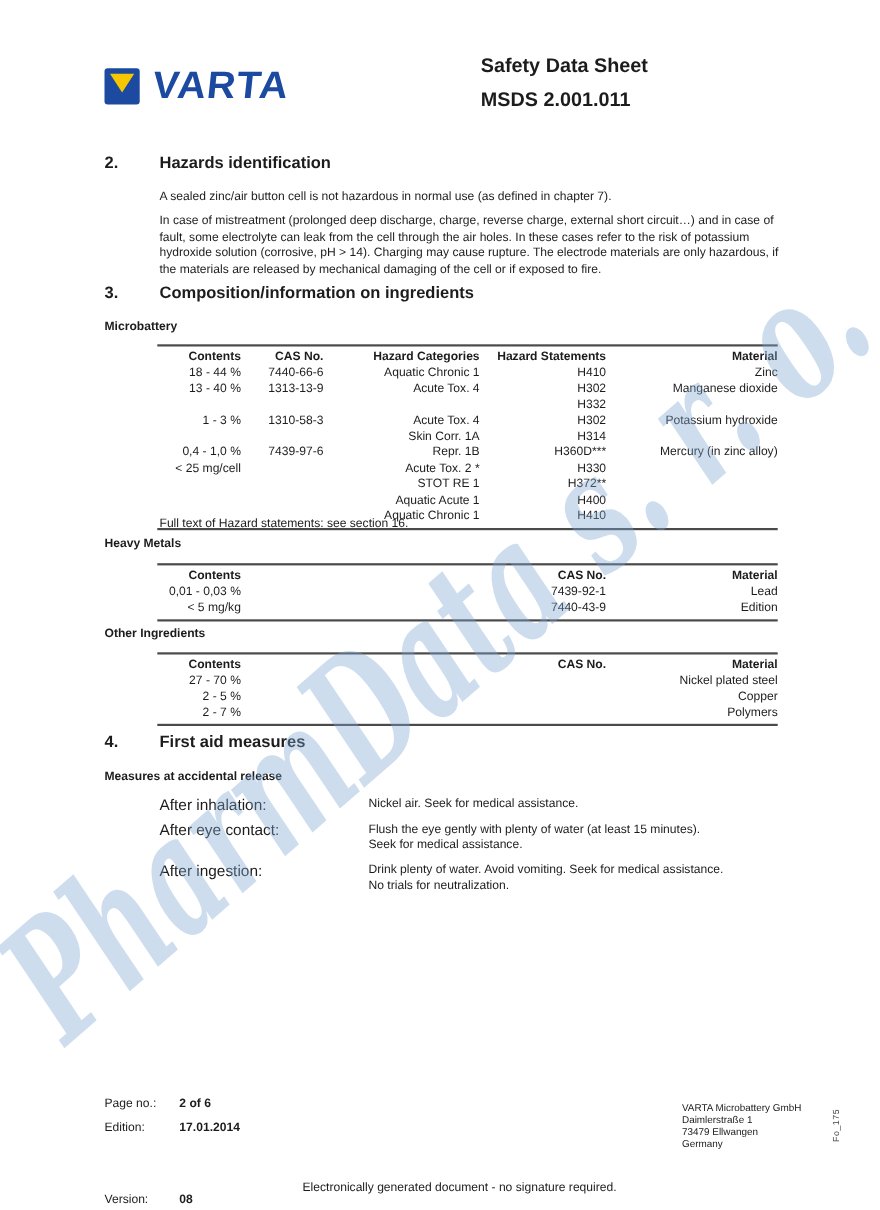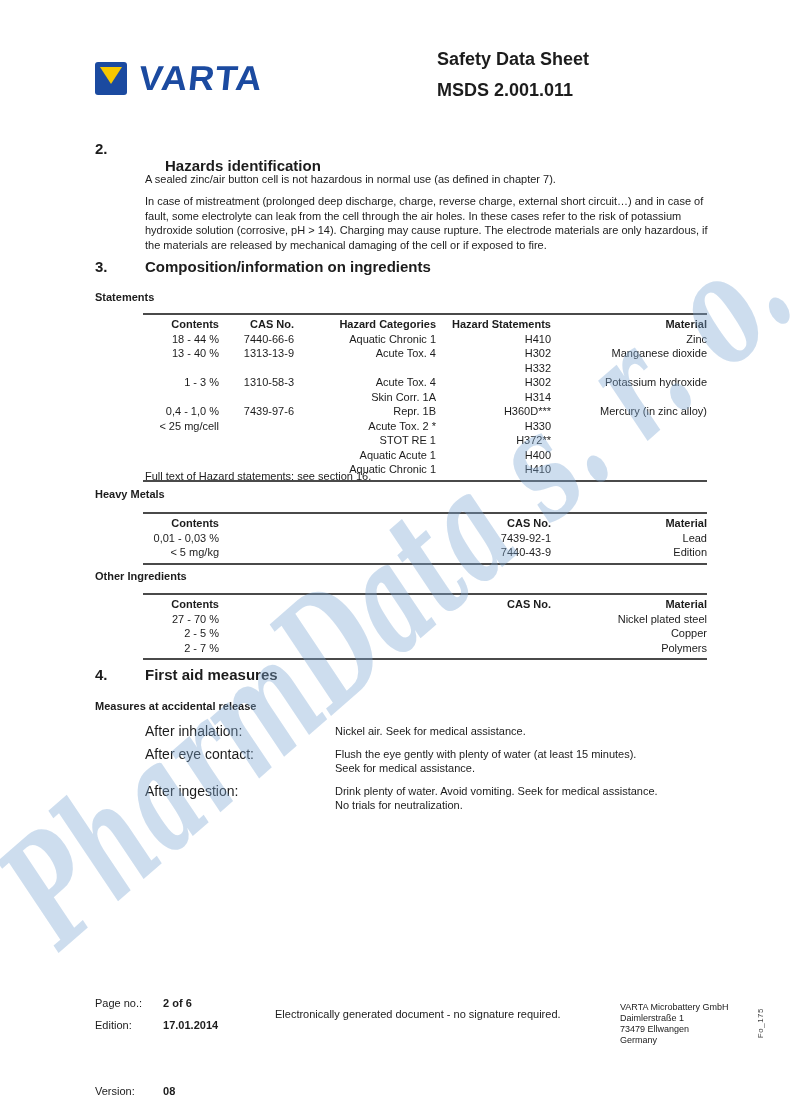--- a/index.html
+++ b/index.html
@@ -68,28 +68,28 @@
         <div class="logo-tri"></div>
       </div>
       <div class="logo-word">VARTA</div>
     </div>
     <div class="doc-title">
       <div>Safety Data Sheet</div>
       <div>MSDS 2.001.011</div>
     </div>
 
     <div class="sec-num" style="top:140px;">2.</div>
-    <div class="sec-head" style="left:145px; top:157px;margin-left:20px;">Hazards identification</div>
+    <div class="sec-head" style="left:145px; top:140px;">Hazards identification</div>
     <div class="body-txt" style="top:172px; width:565px;">A sealed zinc/air button cell is not hazardous in normal use (as defined in chapter 7).</div>
     <div class="body-txt" style="top:194px; width:567px;">In case of mistreatment (prolonged deep discharge, charge, reverse charge, external short circuit…) and in case of fault, some electrolyte can leak from the cell through the air holes. In these cases refer to the risk of potassium hydroxide solution (corrosive, pH &gt; 14). Charging may cause rupture. The electrode materials are only hazardous, if the materials are released by mechanical damaging of the cell or if exposed to fire.</div>
 
     <div class="sec-num" style="top:258px;">3.</div>
     <div class="sec-head" style="left:145px; top:258px;">Composition/information on ingredients</div>
 
-    <div class="sub-head" style="top:291px;">Statements</div>
+    <div class="sub-head" style="top:291px;">Microbattery</div>
 
     <div class="tbl ing" style="top:313px;">
       <div class="tr th">
         <div class="td">Contents</div>
         <div class="td">CAS No.</div>
         <div class="td">Hazard Categories</div>
         <div class="td">Hazard Statements</div>
         <div class="td">Material</div>
       </div>
       <div class="tr">
@@ -204,21 +204,21 @@
       <span class="foot-val">2 of 6</span>
     </div>
     <div class="foot-row" style="top:1019px;">
       <span class="foot-label">Edition:</span>
       <span class="foot-val">17.01.2014</span>
     </div>
     <div class="foot-row" style="top:1041px;margin-top:44px;">
       <span class="foot-label">Version:</span>
       <span class="foot-val">08</span>
     </div>
-    <div class="foot-center" style="top:1008px;">Electronically generated document - no signature required.</div>
+    <div class="foot-center" style="top:1074px;">Electronically generated document - no signature required.</div>
     <div class="address">
       <div>VARTA Microbattery GmbH</div>
       <div>Daimlerstraße 1</div>
       <div>73479 Ellwangen</div>
       <div>Germany</div>
     </div>
     <div class="fo175">Fo_175</div>
   </div>
 
   <svg class="watermark" width="800" height="1100" viewBox="0 0 800 1100">

